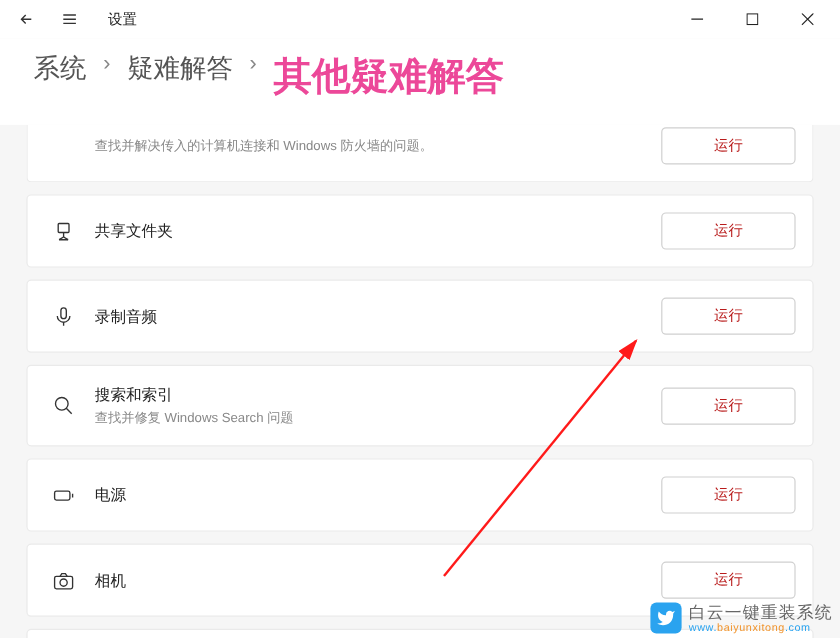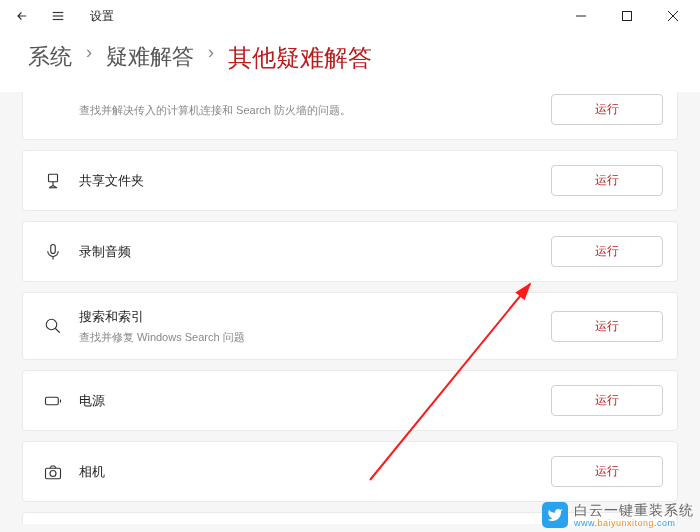--- a/index.html
+++ b/index.html
@@ -35,21 +35,21 @@
   color: #222;
 }
 .breadcrumb {
   background: #fff;
   padding: 10px 28px 18px 28px;
   display: flex;
   align-items: flex-start;
   gap: 14px;
 }
 .bc-item { font-size: 22px; color: #555; }
-.bc-current { font-size: 24px; font-weight: 400; color: #b91c1c; }
+.bc-current { font-size: 32px; font-weight: 700; color: #ec4899; }
 .bc-sep { font-size: 18px; color: #888; }
 .content {
   padding: 6px 22px;
   height: calc(100% - 100px);
   overflow: hidden;
 }
 .row {
   background: #fff;
   border: 1px solid #eaeaea;
   border-radius: 4px;
@@ -154,21 +154,21 @@
   <span class="bc-item">疑难解答</span>
   <span class="bc-sep">›</span>
   <span class="bc-current">其他疑难解答</span>
 </div>
 
 <div class="content">
 
   <div class="row partial-top">
     <div class="row-icon"></div>
     <div class="row-text">
-      <div class="row-desc">查找并解决传入的计算机连接和 Search 防火墙的问题。</div>
+      <div class="row-desc">查找并解决传入的计算机连接和 Windows 防火墙的问题。</div>
     </div>
     <div class="run-btn">运行</div>
   </div>
 
   <div class="row">
     <div class="row-icon">
       <svg width="18" height="18" viewBox="0 0 24 24" fill="none" stroke="currentColor" stroke-width="1.5">
           <rect x="6" y="3" width="12" height="10" rx="1"></rect>
           <line x1="12" y1="13" x2="12" y2="18"></line>
           <line x1="7" y1="21" x2="17" y2="21"></line>

